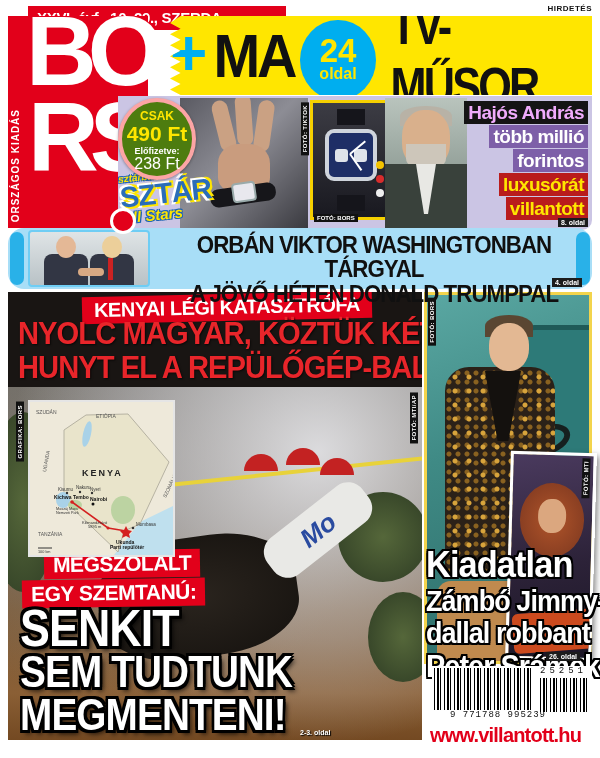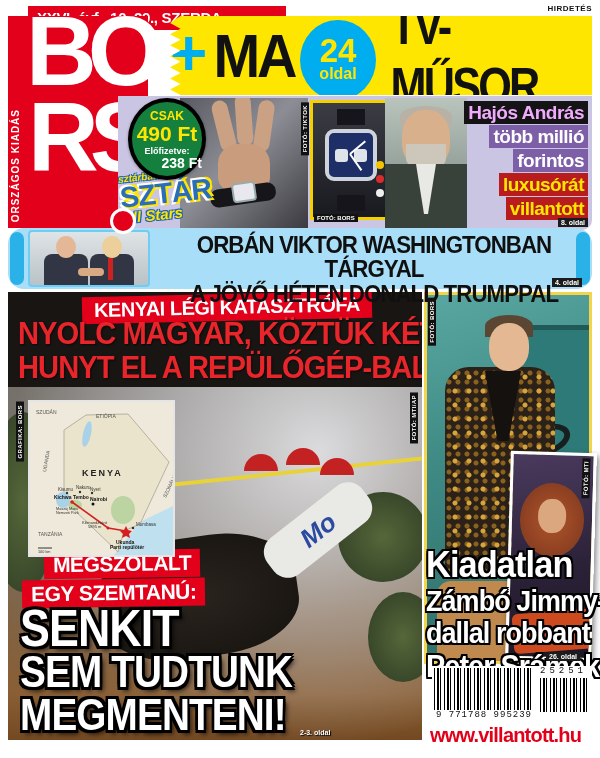--- a/index.html
+++ b/index.html
@@ -15,27 +15,27 @@
     color:#fff; font-weight:900; font-size:15px; line-height:24px; padding-left:9px;
     letter-spacing:-0.3px; }
   .ad-label { right:8px; top:4px; font-size:8px; font-weight:bold; color:#111; letter-spacing:.5px; }
   .logo-box { left:8px; top:16px; width:140px; height:212px; background:#e2001a; }
   .logo-letters { position:absolute; left:18px; top:-8px; width:122px; color:#fff;
     font-weight:900; font-size:98px; line-height:.88; letter-spacing:-9px; text-align:center; }
   .edition { position:absolute; left:2px; bottom:6px; writing-mode:vertical-rl;
     transform:rotate(180deg); color:#fff; font-size:10px; font-weight:bold; letter-spacing:1px; }
   .logo-dot { left:110px; top:208px; width:26px; height:26px; border-radius:50%;
     background:#e2001a; border:3px solid #fff; z-index:6; }
-  .price-circle { left:128px; top:98px; width:78px; height:82px; border-radius:50%;
-    background:#15803d; border:4px solid #000000; z-index:7; text-align:center;
+  .price-circle { left:118px; top:98px; width:78px; height:82px; border-radius:50%;
+    background:#4d7c0f; border:4px solid #fca5a5; z-index:7; text-align:center;
     box-shadow:0 1px 3px rgba(0,0,0,.35); padding-top:7px; }
   .price-only { color:#ffe600; font-weight:900; font-size:12px; }
   .price-amount { color:#ffe600; font-weight:900; font-size:21px; line-height:1; }
   .price-sub { color:#fff; font-weight:bold; font-size:9px; margin-top:2px; }
-  .price-sub2 { color:#fff; font-weight:bold; font-size:14px; line-height:1;text-align:right; }
+  .price-sub2 { color:#fff; font-weight:normal; font-size:16px; line-height:1; }
 
   
   .tv-banner { left:170px; top:16px; width:422px; height:79px; background:#ffe600;
     display:flex; align-items:center; justify-content:center; gap:6px; z-index:4;
     clip-path:polygon(2.5% 0,100% 0,100% 100%,2.5% 100%,0 93%,2.5% 86%,0 79%,2.5% 72%,0 65%,2.5% 58%,0 51%,2.5% 44%,0 37%,2.5% 30%,0 23%,2.5% 16%,0 9%); }
   .tv-plus { color:#00aeef; font-weight:900; font-size:64px; line-height:.9; margin-top:-4px; }
   .tv-ma { color:#111; font-weight:900; font-size:56px; letter-spacing:-3px; transform:scaleY(1.08); }
   .tv-circle { width:80px; height:80px; border-radius:50%; background:#00aeef; margin-top:8px;
     display:flex; flex-direction:column; align-items:center; justify-content:center; }
   .tv-count { color:#ffe600; font-weight:900; font-size:33px; line-height:.85; }
@@ -154,21 +154,21 @@
   .jimmy-face { position:absolute; left:26px; top:44px; width:28px; height:34px; background:#dba77f; border-radius:46%; }
   .keyboard { position:absolute; left:4px; bottom:6px; width:84px; height:40px; background:#cc4a1e; border-radius:6px; transform:rotate(-6deg); }
   .sram-lines { left:426px; top:546px; width:170px; z-index:4; line-height:1.0; }
   .outline-w { color:#fff; font-weight:900; letter-spacing:-1px; white-space:nowrap; transform:scaleX(.93); transform-origin:left;
     text-shadow:2px 0 0 #000,-2px 0 0 #000,0 2px 0 #000,0 -2px 0 #000,2px 2px 0 #000,-2px -2px 0 #000,2px -2px 0 #000,-2px 2px 0 #000; }
 
   
   .barcode-zone { left:432px; top:666px; width:160px; height:60px; background:#fff; z-index:4; }
   .bars { position:absolute; background:
       repeating-linear-gradient(90deg,#000 0 1px,#fff 1px 3px,#000 3px 5px,#fff 5px 6px,#000 6px 7px,#fff 7px 10px); }
-  .ean-num { position:absolute; left:4px; top:44px; font-family:"Liberation Mono",monospace; font-size:9px; color:#111; letter-spacing:1px; }
+  .ean-num { position:absolute; left:18px; top:44px; font-family:"Liberation Mono",monospace; font-size:9px; color:#111; letter-spacing:1px; }
   .issue-num { position:absolute; left:108px; top:0; font-family:"Liberation Mono",monospace; font-size:9px; color:#111; letter-spacing:4px; }
   .website { left:430px; top:724px; color:#e2001a; font-weight:900; font-size:20px; letter-spacing:-0.8px; z-index:4; }
 </style>
 </head>
 <body>
 
 <div id="page">
 
   <div class="abs date-box">XXVI. évf., 10. 29., SZERDA</div>
   <div class="abs ad-label">HIRDETÉS</div>

